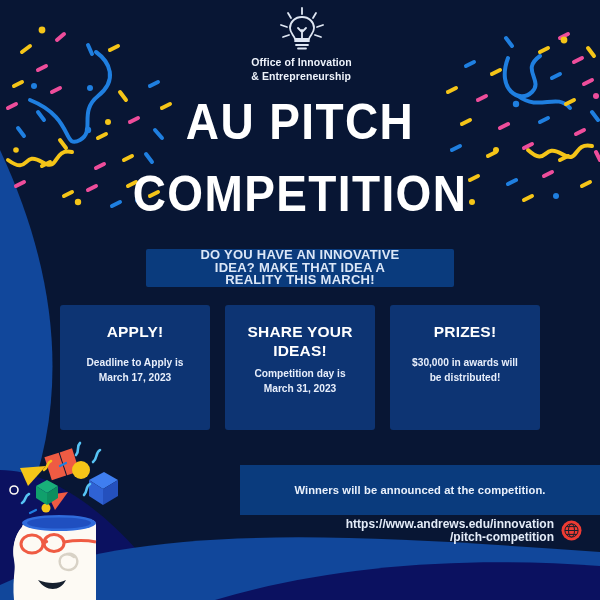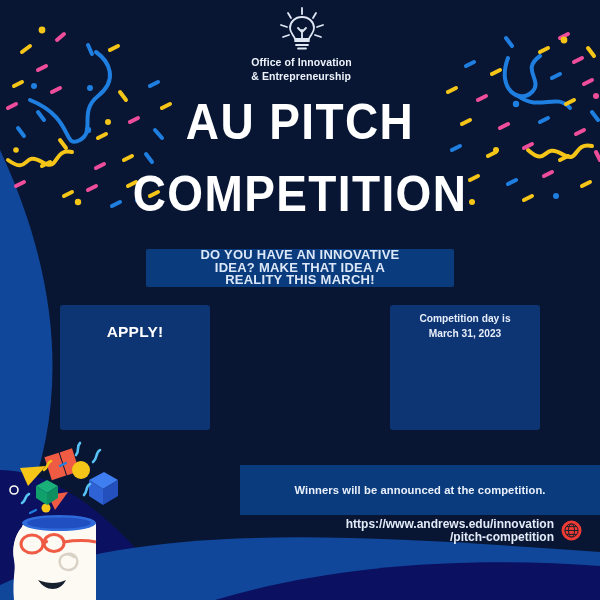--- a/index.html
+++ b/index.html
@@ -191,24 +191,33 @@
 
   <div id="subtitle-banner">
     <div id="subtitle-text">DO YOU HAVE AN INNOVATIVE
 IDEA? MAKE THAT IDEA A
 REALITY THIS MARCH!</div>
   </div>
 
   <div id="cards">
     <div class="card">
       <div class="card-title">APPLY!</div>
+      <div class="card-body">Deadline to  Apply is
+March 17, 2023</div>
     </div>
     <div class="card two-line">
+      <div class="card-title">SHARE YOUR
+IDEAS!</div>
       <div class="card-body">Competition day is
 March 31, 2023</div>
+    </div>
+    <div class="card">
+      <div class="card-title">PRIZES!</div>
+      <div class="card-body">$30,000 in awards will
+be distributed!</div>
     </div>
   </div>
 
   <div id="winners-bar">
     <div id="winners-text">Winners will be announced at the competition.</div>
   </div>
 
   <div id="url-block">
     <div id="url-text">https://www.andrews.edu/innovation
 /pitch-competition</div>

